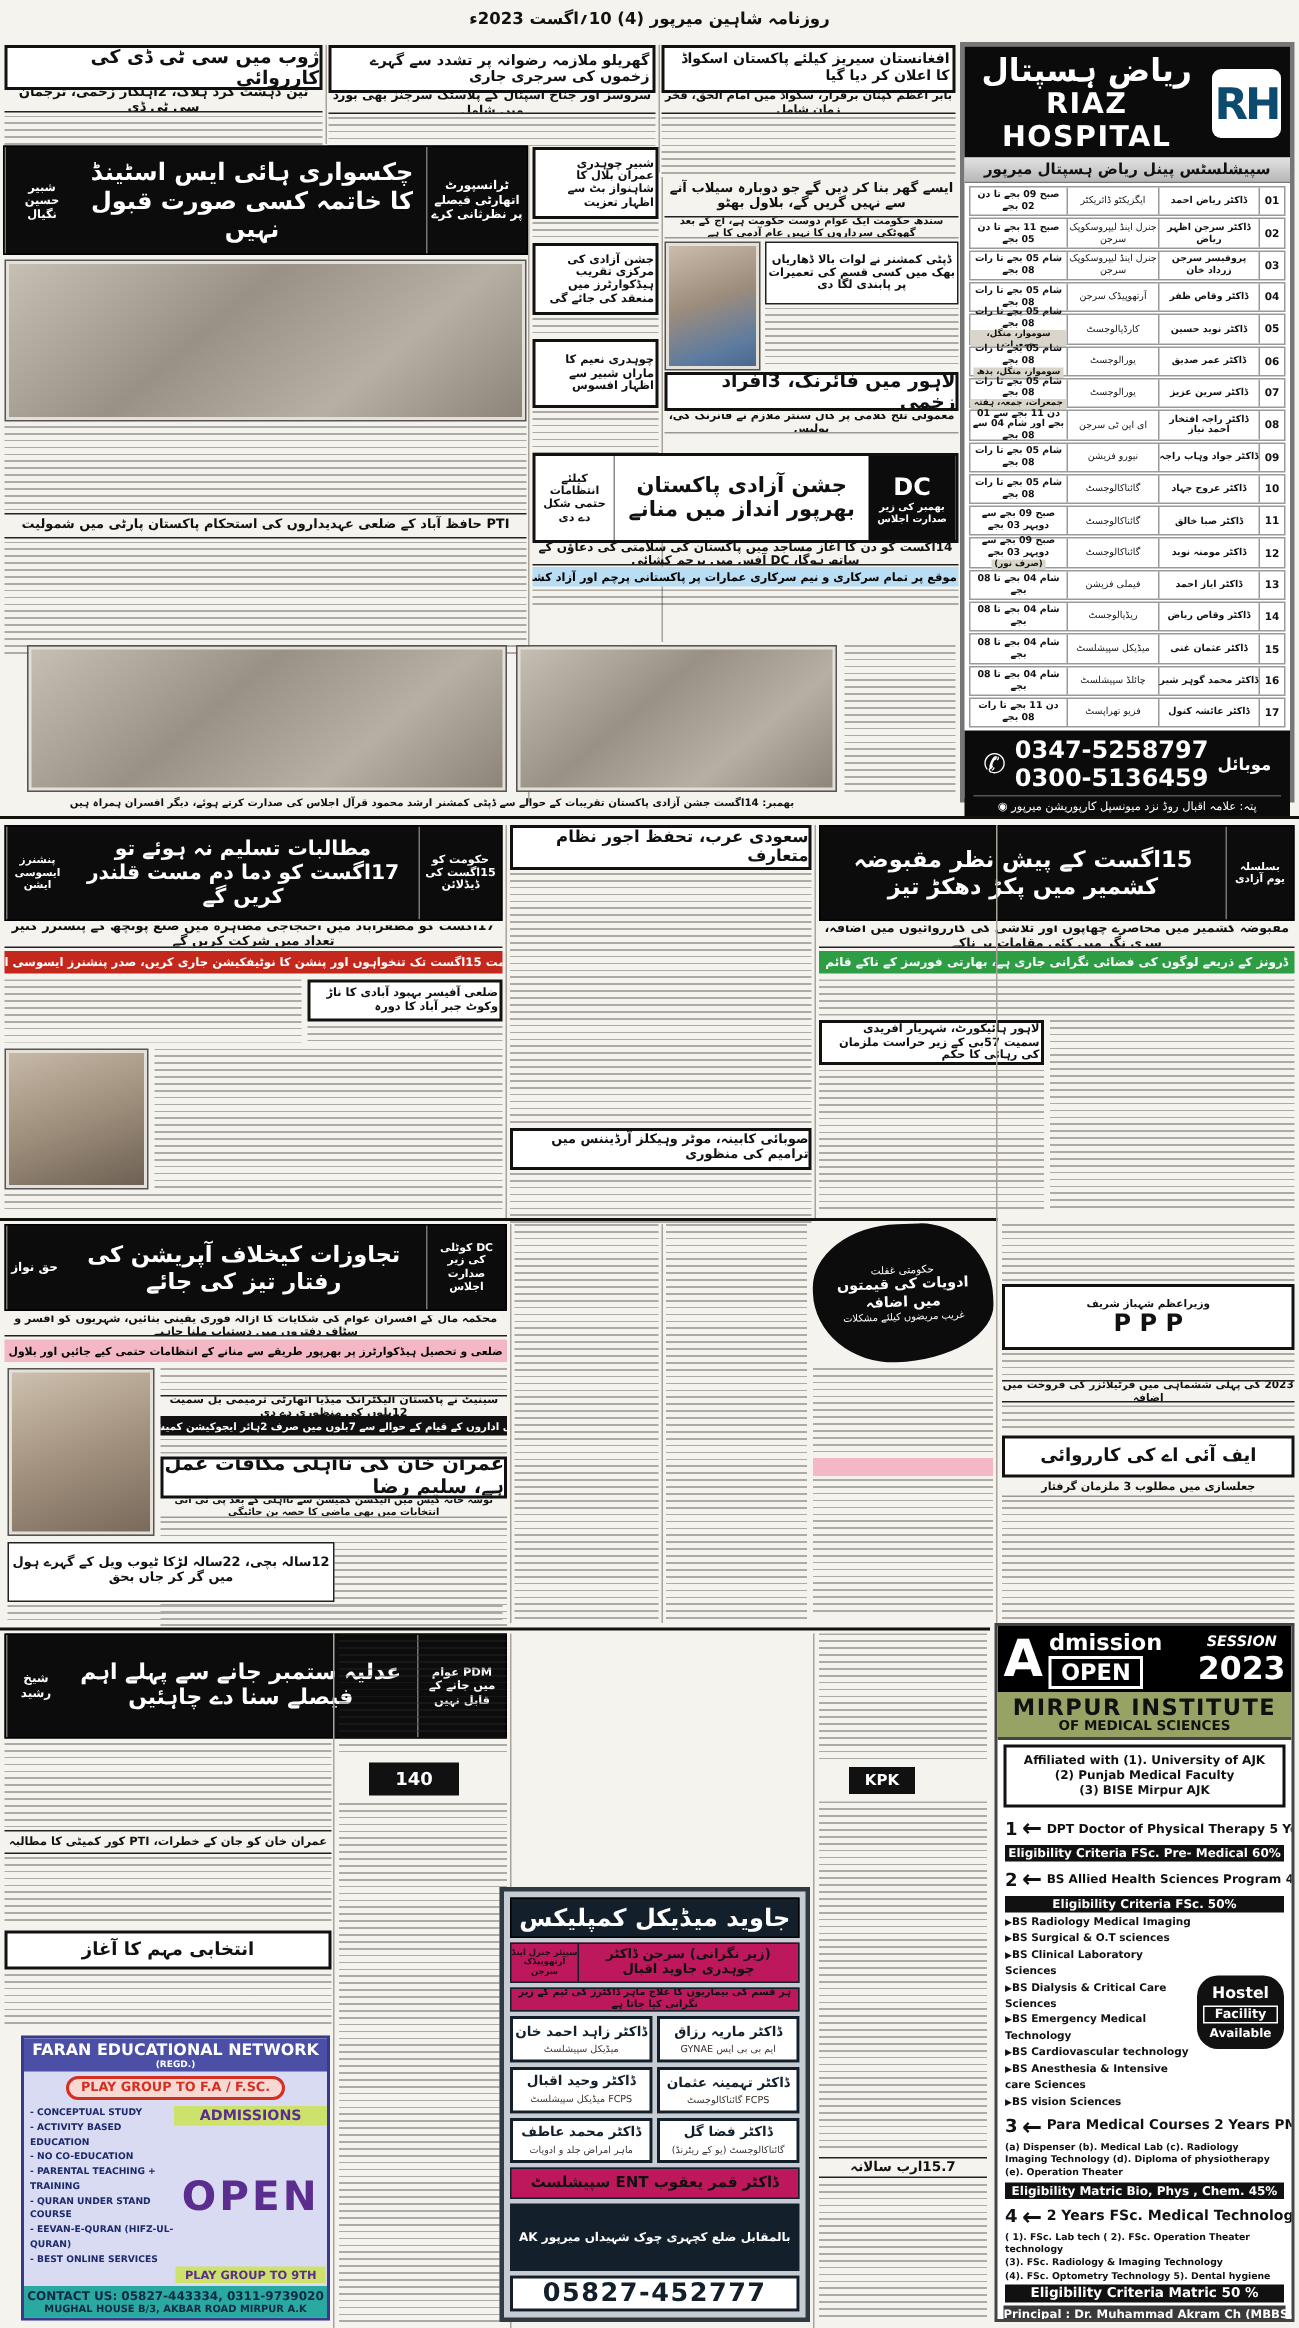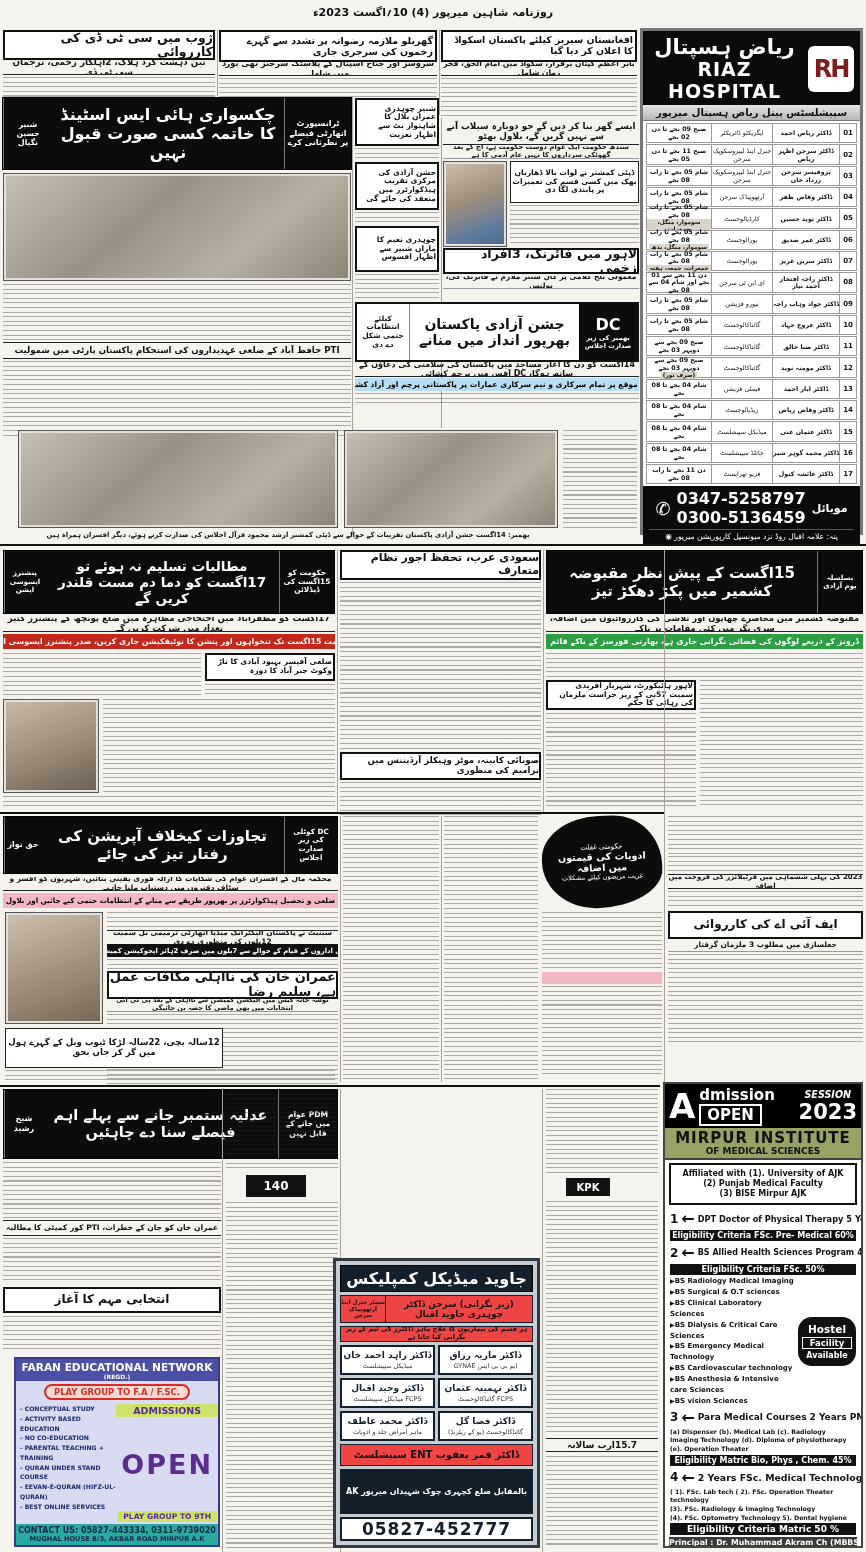--- a/index.html
+++ b/index.html
@@ -16,21 +16,21 @@
   .band.red{background:#c4271b;}
   .band.green{background:#2e9e44;}
   .band.blue{background:#b9ddf3;color:#000;}
   .band.pink{background:#f3b8c4;color:#000;}
   .band.black{background:#111;}
   .vsep{background:#a9a39a;}
   .hsep{background:#14120f;}
   
   #riaz{border:3px solid #767676;background:#fff;display:flex;flex-direction:column;}
   .rz-head{background:#0b0b0b;color:#fff;padding:5px 6px 3px;display:flex;align-items:center;gap:8px;direction:rtl;}
-  .rz-logo{width:46px;height:46px;background:#fff;border-radius:6px;color:#7f1d1d;font-weight:bold;font-size:24px;display:flex;align-items:center;justify-content:center;letter-spacing:-2px;flex:0 0 auto;}
+  .rz-logo{width:46px;height:46px;background:#fff;border-radius:6px;color:#0c4a6e;font-weight:bold;font-size:29px;display:flex;align-items:center;justify-content:center;letter-spacing:-2px;flex:0 0 auto;}
   .rz-t1{font-size:21px;font-weight:bold;text-align:center;line-height:1.05;}
   .rz-t2{font-size:19px;font-weight:bold;letter-spacing:1px;text-align:center;direction:ltr;}
   .rz-sub{background:linear-gradient(#e3e3e3,#b7b7b7);font-weight:bold;font-size:10px;text-align:center;direction:rtl;border-bottom:1px solid #777;padding:2px 0;}
   .rz-table{flex:1;display:flex;flex-direction:column;padding:2px 3px;gap:1px;}
   .rh-row{display:flex;flex:1;border:1px solid #9a9a9a;background:#fff;font-size:6.3px;align-items:stretch;direction:ltr;min-height:14px;}
   .rh-time{width:64px;display:flex;flex-direction:column;align-items:center;justify-content:center;font-weight:bold;direction:rtl;border-right:1px solid #9a9a9a;text-align:center;line-height:1.25;}
   .rh-days{background:#d9d5ca;padding:0 2px;font-size:5.8px;}
   .rh-days:empty{display:none;}
   .rh-spec{width:60px;display:flex;align-items:center;justify-content:center;text-align:center;border-right:1px solid #9a9a9a;direction:rtl;line-height:1.2;}
   .rh-name{flex:1;display:flex;align-items:center;justify-content:center;font-weight:bold;direction:rtl;border-right:1px solid #9a9a9a;text-align:center;line-height:1.2;}
@@ -47,21 +47,21 @@
   .fa-bullets{width:118px;color:#1c2a6b;font-weight:bold;font-size:6.1px;line-height:1.6;}
   .fa-bullets div::before{content:"- ";}
   .fa-right{flex:1;display:flex;flex-direction:column;align-items:center;justify-content:space-between;}
   .fa-adm{background:#cde26a;color:#5b2d8e;font-weight:bold;font-size:9.5px;padding:1px 4px;width:100%;text-align:center;}
   .fa-open{color:#5b2d8e;font-weight:bold;font-size:27px;letter-spacing:2px;}
   .fa-range{background:#cde26a;color:#5b2d8e;font-weight:bold;font-size:7.6px;padding:1px 3px;width:100%;text-align:center;white-space:nowrap;}
   .fa-foot{background:#2aa9a0;color:#0e2a47;text-align:center;font-weight:bold;padding:2px 0;}
   
   #javed{border:3px solid #2f3a42;background:#c6ccd2;padding:4px;display:flex;flex-direction:column;gap:3px;}
   .jv-title{background:#13202b;color:#fff;font-weight:bold;font-size:16px;text-align:center;direction:rtl;padding:3px 0;border:1px solid #000;}
-  .jv-box{background:#ef4444;border:1.5px solid #13202b;display:flex;direction:rtl;font-weight:bold;}
+  .jv-box{background:#be185d;border:1.5px solid #13202b;display:flex;direction:rtl;font-weight:bold;}
   .jv-grid{display:grid;grid-template-columns:1fr 1fr;gap:3px;}
   .jv-cell{background:#fff;border:2px solid #13202b;text-align:center;direction:rtl;padding:3px 1px;}
   .jv-cell .n{font-size:9px;font-weight:bold;color:#13202b;}
   .jv-cell .s{font-size:6.4px;color:#333;margin-top:2px;}
   .jv-addr{background:#13202b;color:#fff;font-size:8px;font-weight:bold;text-align:center;direction:rtl;padding:18px 0;}
   .jv-phone{background:#fff;border:2px solid #13202b;color:#13202b;font-size:17px;font-weight:bold;text-align:center;letter-spacing:1px;}
   
   #mims{border:2px solid #444;background:#fff;display:flex;flex-direction:column;overflow:hidden;}
   .mi-head{background:#000;color:#fff;display:flex;align-items:center;padding:2px 4px;gap:4px;}
   .mi-A{font-size:34px;font-weight:bold;line-height:.9;}
@@ -428,20 +428,24 @@
   </div>
   <div class="abs" style="left:542px;top:912px;width:120px;height:168px">
     <div class="tx" style="height:58px"></div>
     <div class="band pink" style="height:12px;margin:2px 0"></div>
     <div class="tx" style="height:92px"></div>
   </div>
 
   <div class="abs vsep" style="left:664px;top:550px;width:1px;height:532px"></div>
   <div class="abs" style="left:668px;top:816px;width:195px;height:266px">
     <div class="tx" style="height:38px"></div>
+    <div class="wh" style="height:40px;flex-direction:column;margin-top:2px">
+      <span style="font-size:7px">وزیراعظم شہباز شریف</span>
+      <span style="font-size:16px;direction:ltr">P P P</span>
+    </div>
     <div class="tx" style="height:18px;margin-top:2px"></div>
     <div class="ln" style="height:13px;font-size:7px;border-top:1px solid #222;border-bottom:1px solid #222">2023 کی پہلی ششماہی میں فرٹیلائزر کی فروخت میں اضافہ</div>
     <div class="tx" style="height:18px;margin:2px 0"></div>
     <div class="wh" style="height:24px;font-size:12px">ایف آئی اے کی کارروائی</div>
     <div class="ln" style="height:12px;font-size:7.4px;border-bottom:1px solid #999">جعلسازی میں مطلوب 3 ملزمان گرفتار</div>
     <div class="tx" style="height:88px;margin-top:2px"></div>
   </div>
 
   <div class="abs hsep" style="left:0;top:1085px;width:660px;height:2px"></div>
 

